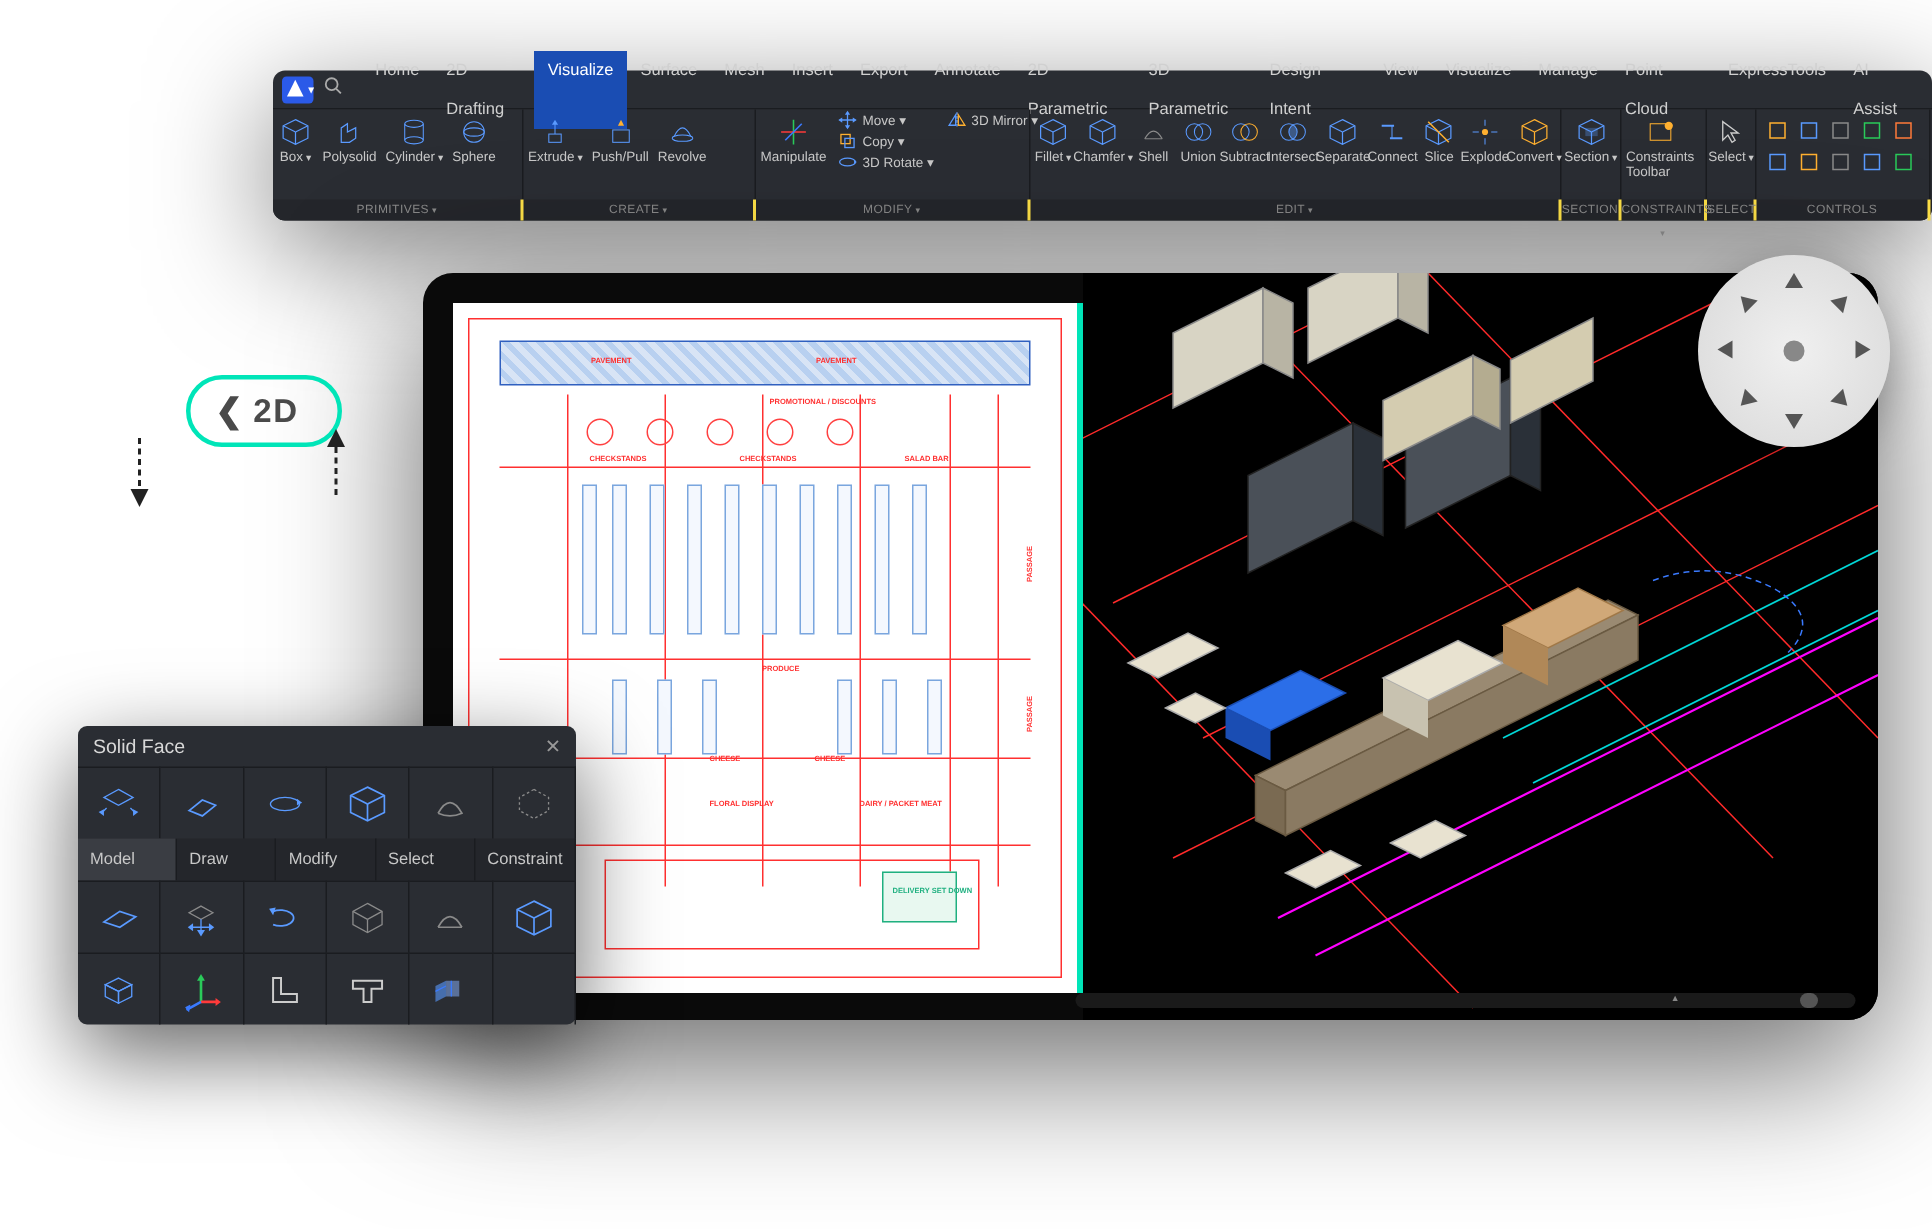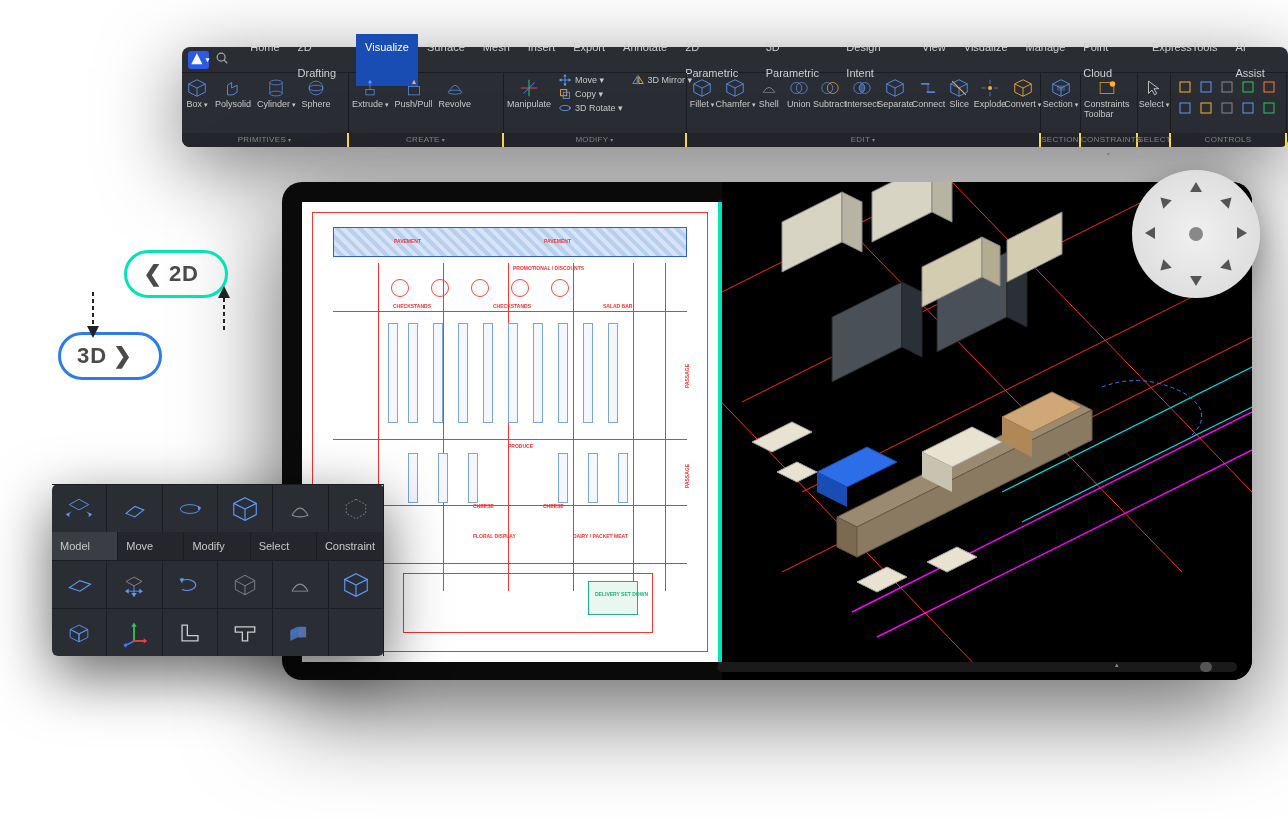--- a/index.html
+++ b/index.html
@@ -543,38 +543,39 @@
   <div class="compass-arrow" style="top:26px;left:26px;transform:rotate(-45deg);"></div>
   <div class="compass-arrow" style="top:26px;right:26px;transform:rotate(45deg);"></div>
   <div class="compass-arrow" style="bottom:26px;left:26px;transform:rotate(-135deg);"></div>
   <div class="compass-arrow" style="bottom:26px;right:26px;transform:rotate(135deg);"></div>
 </div>
 
 <div class="dim-badges">
   <div class="badge badge-2d">
       <span>2D</span>
     </div>
-  <div class="badge badge-3d">
-      <span>3D</span>
-    </div>
   <div class="dash-arrow" style="top:40px;left:25px;">
     <svg width="20" height="50" viewBox="0 0 20 50">
         <line x1="10" y1="2" x2="10" y2="38" stroke="#222" stroke-width="2" stroke-dasharray="4 3"></line>
         <polygon points="4,36 16,36 10,48" fill="#222"></polygon>
       </svg>
   </div>
   <div class="dash-arrow" style="top:34px;right:-6px;">
     <svg width="20" height="50" viewBox="0 0 20 50">
         <polygon points="4,14 16,14 10,2" fill="#222"></polygon>
         <line x1="10" y1="14" x2="10" y2="48" stroke="#222" stroke-width="2" stroke-dasharray="4 3"></line>
       </svg>
   </div>
 </div>
 
 <div class="panel">
+  <div class="panel-header">
+    <span>Solid Face</span>
+    <span class="panel-close">✕</span>
+  </div>
   <div class="panel-grid" id="panel-row-1">
       <div class="panel-cell">
         <svg viewBox="0 0 34 34">
           <polygon points="17,6 28,12 17,18 6,12" stroke="#5a9aff" fill="none"></polygon>
           <line x1="8" y1="20" x2="4" y2="24" stroke="#5a9aff"></line>
           <line x1="26" y1="20" x2="30" y2="24" stroke="#5a9aff"></line>
           <polygon points="2,23 6,21 6,26" fill="#5a9aff"></polygon>
           <polygon points="32,23 28,21 28,26" fill="#5a9aff"></polygon>
         </svg>
       </div>
@@ -605,21 +606,21 @@
         </svg>
       </div>
       <div class="panel-cell">
         <svg viewBox="0 0 34 34">
           <polygon points="17,6 28,12 28,22 17,28 6,22 6,12" stroke="#8a8a8a" fill="none" stroke-dasharray="2 2"></polygon>
         </svg>
       </div>
     </div>
   <div class="panel-tabs" id="panel-tabs">
       <div class="panel-tab active">Model</div>
-      <div class="panel-tab">Move</div>
+      <div class="panel-tab">Draw</div>
       <div class="panel-tab">Modify</div>
       <div class="panel-tab">Select</div>
       <div class="panel-tab">Constraint</div>
     </div>
   <div class="panel-grid" id="panel-row-2">
       <div class="panel-cell">
         <svg viewBox="0 0 34 34">
           <polygon points="6,20 18,12 30,16 18,24" stroke="#5a9aff" fill="none" stroke-width="1.3"></polygon>
         </svg>
       </div>

